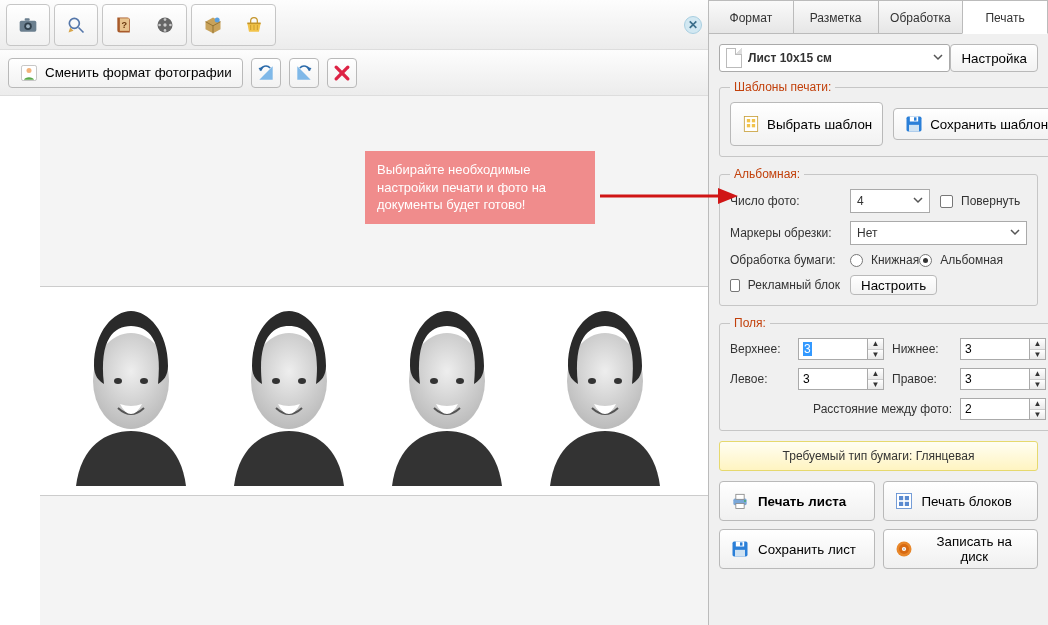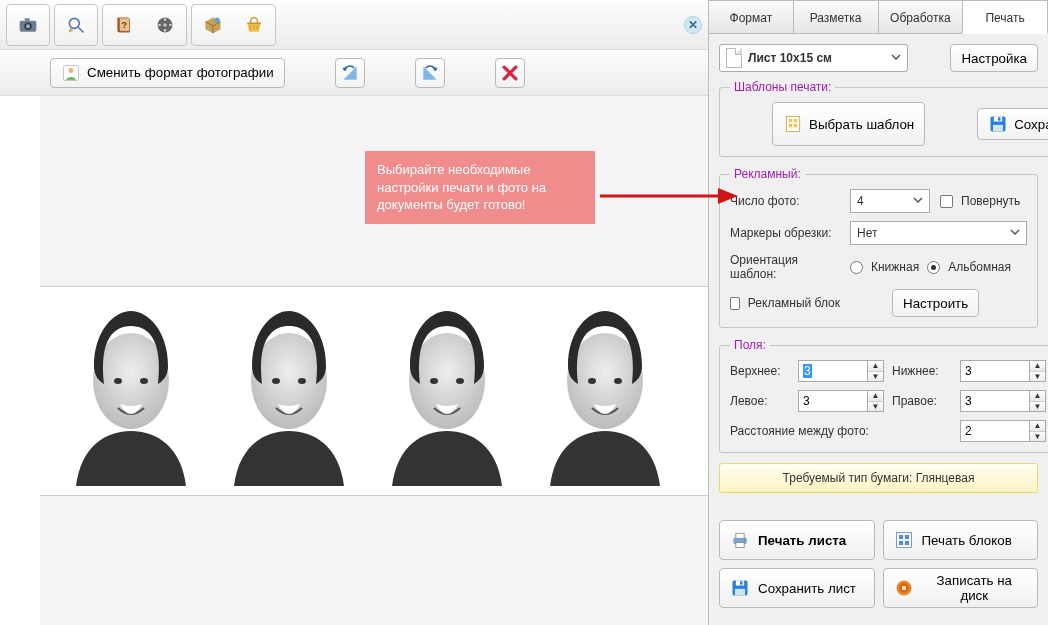--- a/index.html
+++ b/index.html
@@ -8,58 +8,58 @@
   .left  { flex:1; display:flex; flex-direction:column; position:relative; }
   .right { width:340px; border-left:1px solid #bbb; background:#f0f0f0; display:flex; flex-direction:column; }
 
   .toolbar { height:50px; padding:4px 6px; display:flex; align-items:center; gap:4px; background:linear-gradient(#fdfdfd,#ececec); border-bottom:1px solid #ddd; position:relative;}
   .tb-group { display:flex; gap:3px; border:1px solid #c6c6c6; border-radius:4px; padding:2px; background:linear-gradient(#fff,#f1f1f1); }
   .tb-btn { width:38px; height:36px; display:flex; align-items:center; justify-content:center; border:none; background:transparent; border-radius:3px; cursor:pointer;}
   .toolbar .spacer { flex:1; }
   .close-dot { width:18px; height:18px; border-radius:50%; background:#d2e8f2; color:#3b6e8a; font-weight:bold; display:flex; align-items:center; justify-content:center; font-size:12px; border:1px solid #a9cfe1; cursor:pointer;}
 
   .subbar { height:46px; padding:6px 8px; display:flex; align-items:center; gap:8px; background:linear-gradient(#fdfdfd,#ececec); border-bottom:1px solid #ddd; }
-  .btn { height:30px; padding:0 10px; display:inline-flex; align-items:center; gap:6px; background:linear-gradient(#ffffff,#f2f2f2); border:1px solid #b9b9b9; border-radius:4px; cursor:pointer; white-space:nowrap;margin-left:42px; }
+  .btn { height:30px; padding:0 10px; display:inline-flex; align-items:center; gap:6px; background:linear-gradient(#ffffff,#f2f2f2); border:1px solid #b9b9b9; border-radius:4px; cursor:pointer; white-space:nowrap; }
   .sq-btn { width:30px; padding:0; justify-content:center; }
 
   .canvas { flex:1; position:relative; background:#f4f4f4;margin-left:40px; }
   .tip-box { position:absolute; left:325px; top:55px; width:230px; padding:10px 12px; background:#f08c8c; color:#fff; font-size:13px; line-height:1.35; }
   .arrow-svg { position:absolute; left:560px; top:80px; }
   .photo-strip { position:absolute; left:0; right:0; top:190px; height:210px; background:#fff; border-top:1px solid #ccc; border-bottom:1px solid #ccc; display:flex; align-items:center; gap:8px; padding:0 16px; }
   .photo-strip .ph { width:150px; height:190px; position:relative; }
 
   
   .tabs { display:flex; background:#f0f0f0; }
   .tab { flex:1; text-align:center; height:34px; line-height:34px; border:1px solid #bbb; border-bottom:1px solid #bbb; margin-left:-1px; background:linear-gradient(#fafafa,#e6e6e6); cursor:pointer; font-size:12px;}
   .tab.active { background:#fff; border-bottom-color:#fff; font-weight:normal; position:relative; z-index:1;}
   .panel-body { flex:1; padding:10px; background:#f0f0f0; overflow:auto; }
 
   .row { display:flex; align-items:center; gap:0; margin-bottom:8px; }
   .select-like { flex:1; height:28px; border:1px solid #aaa; border-radius:3px; background:#fff; display:flex; align-items:center; padding:0 6px; gap:6px; }
   .select-like .caret { margin-left:auto; }
 
   fieldset{ border:1px solid #c6c6c6; border-radius:3px; margin:0 0 10px 0; padding:8px 10px 10px 10px;}
-  legend{ padding:0 4px; color:#a21caf;}
+  legend{ padding:0 4px; color:#c2410c;}
 
   .grid2 { display:grid; grid-template-columns: 82px 1fr; row-gap:8px; column-gap:10px; align-items:center; }
   .combo { height:24px; border:1px solid #aaa; background:#fff; display:flex; align-items:center; padding:0 6px; }
   .combo .caret{ margin-left:auto;}
   input.spin { height:22px; width:70px; border:1px solid #aaa; padding:0 4px; font-family:inherit; font-size:12px;}
   .spin-wrap { display:inline-flex; align-items:stretch;}
   .spin-btns { display:flex; flex-direction:column; border:1px solid #aaa; border-left:none; width:16px;}
   .spin-btns div{ flex:1; display:flex; align-items:center; justify-content:center; font-size:8px; background:linear-gradient(#fff,#e9e9e9); cursor:pointer; user-select:none;}
   .spin-btns div:first-child{ border-bottom:1px solid #ccc;}
   .sel { background:#3399ff; color:#fff; padding:0 1px;}
 
   .radio, .check { width:13px; height:13px; border:1px solid #777; display:inline-block; vertical-align:middle; margin-right:4px; background:#fff;}
   .radio { border-radius:50%; position:relative;}
   .radio.on::after{ content:""; position:absolute; inset:3px; border-radius:50%; background:#333;}
   .check { border-radius:2px;}
 
-  .paper-banner { height:30px; background:linear-gradient(#fffef3,#fff4c1); border:1px solid #e6d96e; border-radius:3px; display:flex; align-items:center; justify-content:center; font-size:12px; margin-bottom:27px;}
+  .paper-banner { height:30px; background:linear-gradient(#fffef3,#fff4c1); border:1px solid #e6d96e; border-radius:3px; display:flex; align-items:center; justify-content:center; font-size:12px; margin-bottom:10px;}
 
   .action-grid { display:grid; grid-template-columns:1fr 1fr; gap:8px; }
   .act-btn { height:40px; display:flex; align-items:center; gap:8px; padding:4px 10px; background:linear-gradient(#ffffff,#f0f0f0); border:1px solid #b9b9b9; border-radius:4px; cursor:pointer;}
   .act-btn.primary { font-weight:bold; }
   .ico { width:20px; height:20px; display:inline-flex; align-items:center; justify-content:center; flex:none;}
   .ico svg { width:100%; height:100%; }
 
   .caret svg{ width:10px; height:10px; }
   .page-ico{ width:16px; height:20px; border:1px solid #bbb; background:#fff; position:relative; flex:none;}
   .page-ico::after{content:""; position:absolute; right:-1px; top:-1px; width:6px; height:6px; background:linear-gradient(135deg,#fff 49%,#ddd 50%); border-left:1px solid #bbb; border-bottom:1px solid #bbb;}
@@ -288,21 +288,21 @@
                   <rect x="6" y="13" width="12" height="8" fill="#cfe2f2"></rect>
                   <rect x="12" y="4" width="3" height="4" fill="#2a7fd8"></rect>
                 </svg>
               </span>
             <span>Сохранить шаблон</span>
           </button>
         </div>
       </fieldset>
 
       <fieldset>
-        <legend>Рекламный:</legend>
+        <legend>Альбомная:</legend>
         <div class="grid2" style="grid-template-columns:110px 1fr;">
           <span>Число фото:</span>
           <div style="display:flex;align-items:center;gap:10px;">
             <div class="combo" style="width:80px">
               <span>4</span>
               <span class="caret"><svg viewBox="0 0 10 10">
                     <path d="M1 3l4 4 4-4" fill="none" stroke="#555" stroke-width="1.5"></path>
                   </svg></span>
             </div>
             <label style="display:flex;align-items:center;gap:4px">
@@ -312,37 +312,37 @@
           </div>
 
           <span>Маркеры обрезки:</span>
           <div class="combo">
             <span>Нет</span>
             <span class="caret"><svg viewBox="0 0 10 10">
                   <path d="M1 3l4 4 4-4" fill="none" stroke="#555" stroke-width="1.5"></path>
                 </svg></span>
           </div>
 
-          <span>Ориентация шаблон:</span>
-          <div style="display:flex;gap:8px;align-items:center">
+          <span>Обработка бумаги:</span>
+          <div style="display:flex;gap:0;align-items:center">
             <label style="display:flex;align-items:center;gap:4px">
                 <span class="radio"></span>
                 <span>Книжная</span>
               </label>
             <label style="display:flex;align-items:center;gap:4px">
                 <span class="radio on"></span>
                 <span>Альбомная</span>
               </label>
           </div>
 
           <label style="display:flex;align-items:flex-end;gap:4px;grid-column:1;white-space:nowrap">
               <span class="check"></span>
               <span>Рекламный блок</span>
             </label>
-          <div><button class="btn" style="height:28px">
+          <div><button class="btn" style="height:20px">
                 <span>Настроить</span>
               </button></div>
         </div>
       </fieldset>
 
       <fieldset>
         <legend>Поля:</legend>
         <div style="display:grid;grid-template-columns:60px auto 60px auto;row-gap:8px;column-gap:8px;align-items:center;">
           <span>Верхнее:</span>
           <span class="spin-wrap">
@@ -373,21 +373,21 @@
             </span>
           <span>Правое:</span>
           <span class="spin-wrap">
               <input class="spin" value="3" style="">
               <span class="spin-btns">
                 <div>▲</div>
                 <div>▼</div>
               </span>
             </span>
 
-          <span style="grid-column:1 / span 3;text-align:left">Расстояние между фото:</span>
+          <span style="grid-column:1 / span 3;text-align:right">Расстояние между фото:</span>
           <span class="spin-wrap">
               <input class="spin" value="2" style="">
               <span class="spin-btns">
                 <div>▲</div>
                 <div>▼</div>
               </span>
             </span>
         </div>
       </fieldset>
 

